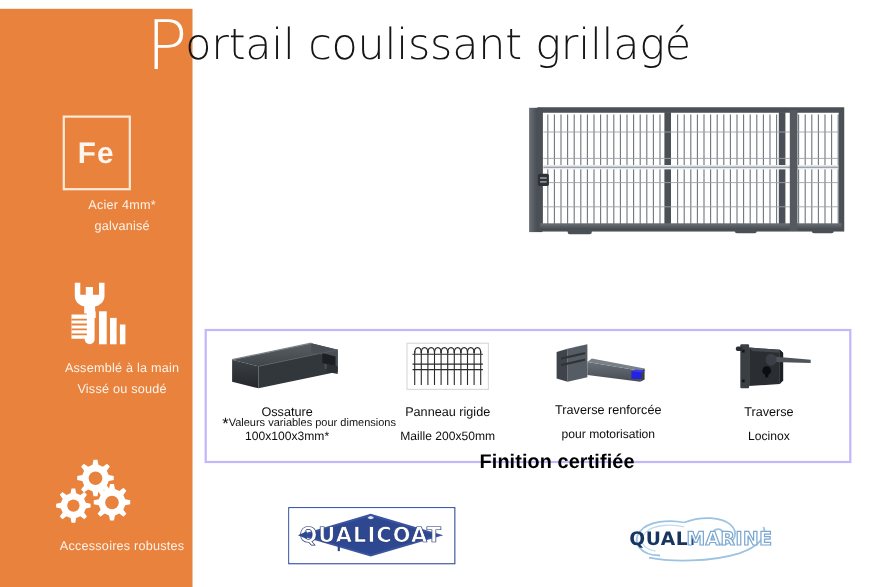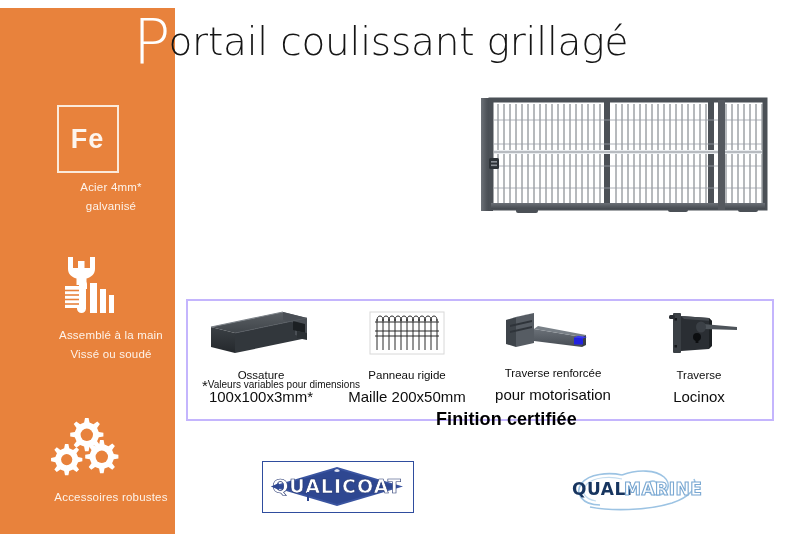--- a/index.html
+++ b/index.html
@@ -122,21 +122,21 @@
   }
   .component .c-title{
     font-size:11.5px;
     color:#0d0d0d;
     margin-top:9px;
     text-align:center;
     line-height:14px;
     font-weight:400;
   }
   .component .c-sub{
-    font-size:15px;
+    font-size:11px;
     color:#0d0d0d;
     margin-top:8px;
     text-align:center;
     line-height:14px;
     font-weight:400;
   }
   .component.two-line .c-title{margin-top:7px;}
 
   
   .footnote{

